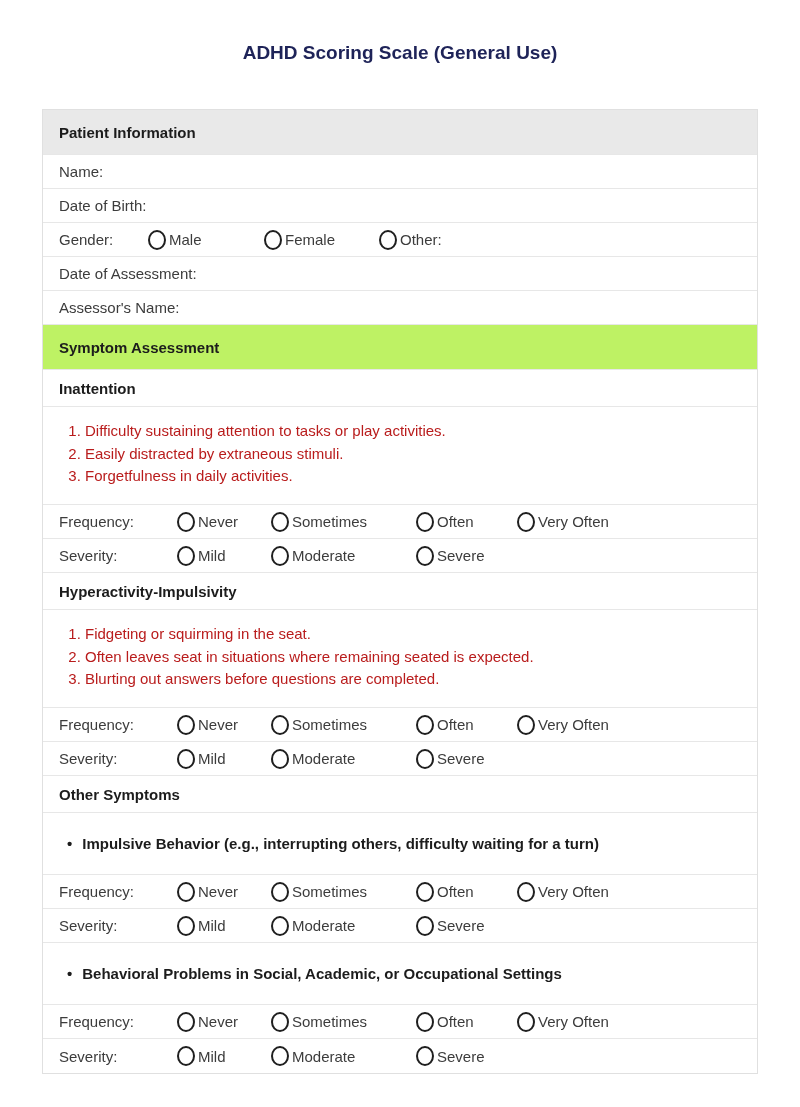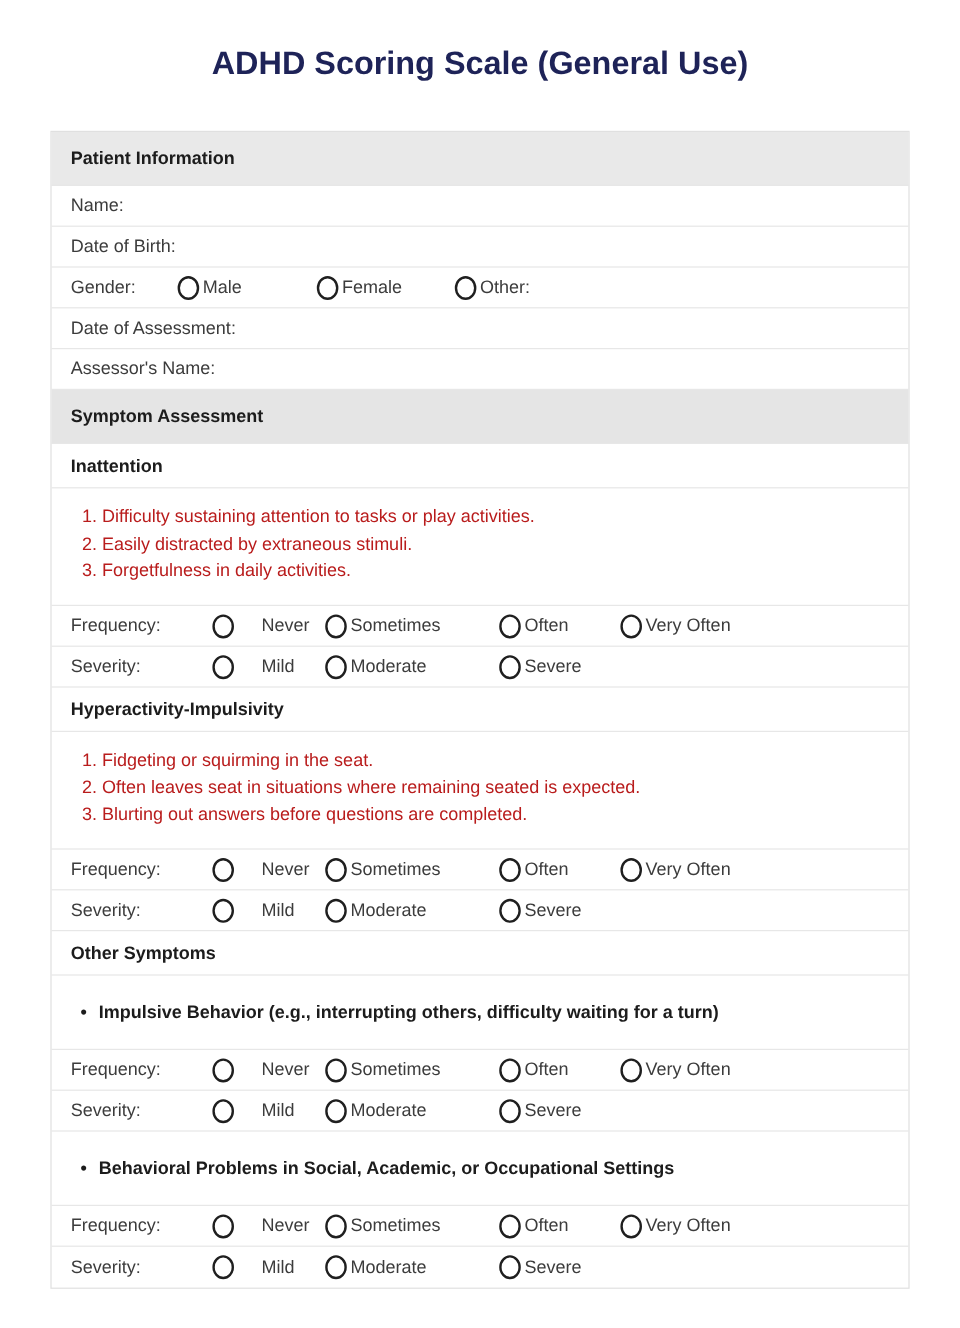--- a/index.html
+++ b/index.html
@@ -3,21 +3,21 @@
 <meta charset="utf-8">
 <style>
   html,body{margin:0;padding:0;}
   body{
     width:800px;height:1107px;background:#ffffff;
     font-family:"Liberation Sans","DejaVu Sans",sans-serif;
     color:#3c3c3c;overflow:hidden;
   }
   .page-title{
     padding-top:37px;text-align:center;
-    font-size:27px;font-weight:bold;line-height:32px;
+    font-size:19px;font-weight:bold;line-height:32px;
   }
   .form-table{
     margin:40px auto 0;width:716px;
     border:1px solid #e0e0e0;box-sizing:border-box;
     background:#ffffff;
   }
   .row{
     box-sizing:border-box;border-bottom:1px solid #e7e7e7;
     padding:0 16px;display:flex;align-items:center;
     font-size:15px;
@@ -25,21 +25,21 @@
   .row:last-child{border-bottom:none;}
   .section-header{height:45px;font-weight:bold;color:#1c1c1c;}
   .field{height:34px;text-align:center;}
   .field-blank{flex:1;height:100%;}
   .sub-header{height:37px;font-weight:bold;color:#1c1c1c;}
   .radio-row{height:34px;}
   .row-label{flex-shrink:0;}
   .radio-row .row-label{width:118px;}
   .variant-gender .row-label{width:89px;}
   .radio-option{display:flex;align-items:center;flex-shrink:0;}
-  .variant-scale .radio-option:nth-child(2){width:94px;gap:20px;}
+  .variant-scale .radio-option:nth-child(2){width:94px;}
   .variant-scale .radio-option:nth-child(3){width:145px;}
   .variant-scale .radio-option:nth-child(4){width:101px;}
   .variant-gender .radio-option:nth-child(2){width:116px;}
   .variant-gender .radio-option:nth-child(3){width:115px;}
   .radio-circle{
     width:14px;height:16px;border:2px solid #1f1f1f;border-radius:50%;
     background:#fff;margin-right:3px;flex-shrink:0;
   }
   .numbered-list{height:98px;display:block;padding-top:13px;}
   .numbered-list ol{margin:0;padding-left:26px;line-height:22.5px;color:#b91c1c;}
@@ -79,21 +79,21 @@
       </span>
     </div>
     <div class="row field">
       <span class="row-label">Date of Assessment:</span>
       <span class="field-blank"></span>
     </div>
     <div class="row field">
       <span class="row-label">Assessor's Name:</span>
       <span class="field-blank"></span>
     </div>
-    <div class="row section-header" style="background: #e5e5e5;">
+    <div class="row section-header" style="background: #bef264;">
       <span>Symptom Assessment</span>
     </div>
     <div class="row sub-header">
       <span>Inattention</span>
     </div>
     <div class="row numbered-list">
       <ol>
         <li>Difficulty sustaining attention to tasks or play activities.</li>
         <li>Easily distracted by extraneous stimuli.</li>
         <li>Forgetfulness in daily activities.</li>

